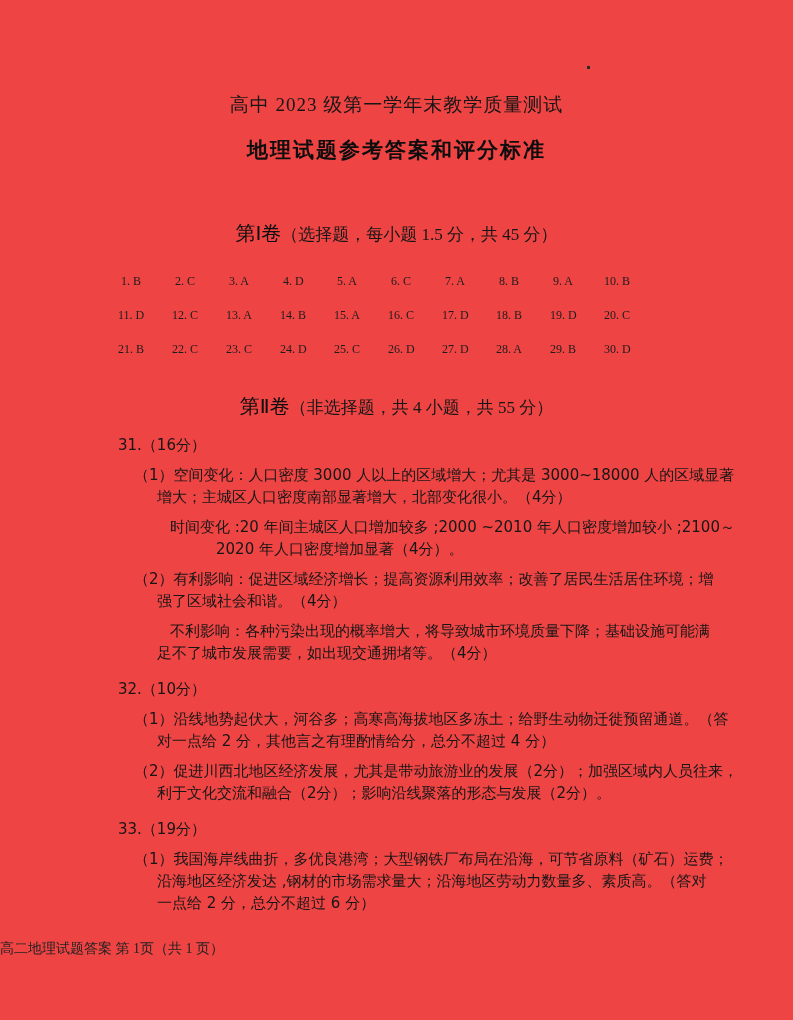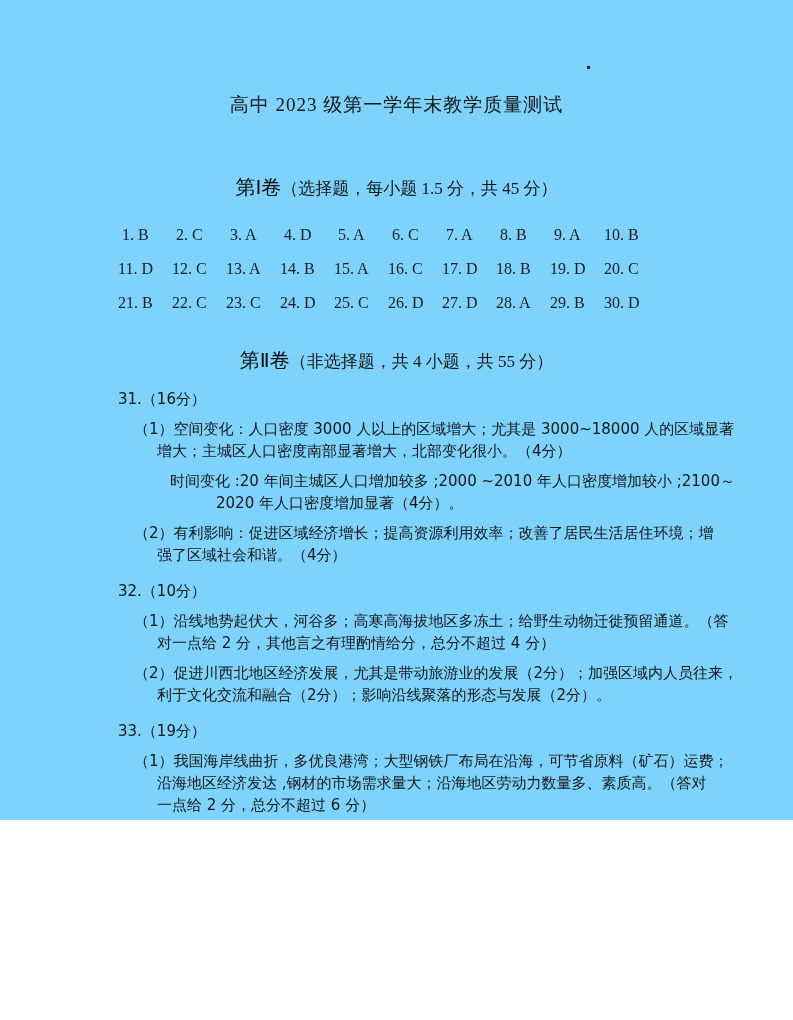--- a/index.html
+++ b/index.html
@@ -1,19 +1,19 @@
 <!DOCTYPE html>
 <html><head>
 <meta charset="utf-8">
 <style>
   html,body{margin:0;padding:0;background:#ffffff;}
   .page{
     position:relative;
-    width:793px;height:820px;
-    background:#7dd3fc;
+    width:793px;height:1020px;
+    background:#ef4444;
     color:#161616;
     overflow:hidden;
   }
   .corner-dot{
     position:absolute;left:587px;top:66px;
     width:3px;height:3px;background:#2a2a2a;
   }
   .title1{
     padding-top:92px;
     text-align:center;
@@ -42,21 +42,21 @@
     font-size:20px;
     color:#0d0d0d;
   }
   .sec-rest{
     font-family:"Liberation Serif","DejaVu Serif",serif;
     font-size:17px;
   }
   .answers{
     margin:24px 0 0 118px;
     font-family:"Liberation Serif","DejaVu Serif",serif;
-    font-size:16px;
+    font-size:12px;
     color:#1c1c1c;
   }
   .ans-row{margin-bottom:14px;height:20px;line-height:20px;}
   .ans-cell{display:inline-block;width:54px;white-space:pre;}
   .questions{
     margin-left:118px;
     width:585px;
     font-family:"DejaVu Sans","Liberation Sans",sans-serif;
     font-size:15px;
     line-height:22px;
@@ -75,40 +75,43 @@
     color:#222222;
   }
 </style>
 </head>
 <body>
 
 <div class="page">
   <span class="corner-dot"></span>
 
   <div class="title1">高中 2023 级第一学年末教学质量测试</div>
+  <div class="title2">地理试题参考答案和评分标准</div>
 
   <div class="sec-heading"><span class="sec-bold">第Ⅰ卷</span><span class="sec-rest">（选择题，每小题 1.5 分，共 45 分）</span></div>
 
   <div class="answers">
     <div class="ans-row"><span class="ans-cell"> 1. B</span><span class="ans-cell"> 2. C</span><span class="ans-cell"> 3. A</span><span class="ans-cell"> 4. D</span><span class="ans-cell"> 5. A</span><span class="ans-cell"> 6. C</span><span class="ans-cell"> 7. A</span><span class="ans-cell"> 8. B</span><span class="ans-cell"> 9. A</span><span class="ans-cell">10. B</span></div>
     <div class="ans-row"><span class="ans-cell">11. D</span><span class="ans-cell">12. C</span><span class="ans-cell">13. A</span><span class="ans-cell">14. B</span><span class="ans-cell">15. A</span><span class="ans-cell">16. C</span><span class="ans-cell">17. D</span><span class="ans-cell">18. B</span><span class="ans-cell">19. D</span><span class="ans-cell">20. C</span></div>
     <div class="ans-row"><span class="ans-cell">21. B</span><span class="ans-cell">22. C</span><span class="ans-cell">23. C</span><span class="ans-cell">24. D</span><span class="ans-cell">25. C</span><span class="ans-cell">26. D</span><span class="ans-cell">27. D</span><span class="ans-cell">28. A</span><span class="ans-cell">29. B</span><span class="ans-cell">30. D</span></div>
   </div>
 
   <div class="sec-heading s2"><span class="sec-bold">第Ⅱ卷</span><span class="sec-rest">（非选择题，共 4 小题，共 55 分）</span></div>
 
   <div class="questions">
 
     <div class="q-num">31.（16分）</div>
     <div class="part hang">（1）空间变化：人口密度 3000 人以上的区域增大；尤其是 3000~18000 人的区域显著
 增大；主城区人口密度南部显著增大，北部变化很小。（4分）</div>
     <div class="part sub-deep">时间变化 :20 年间主城区人口增加较多 ;2000 ~2010 年人口密度增加较小 ;2100～
 2020 年人口密度增加显著（4分）。</div>
     <div class="part hang">（2）有利影响：促进区域经济增长；提高资源利用效率；改善了居民生活居住环境；增
 强了区域社会和谐。（4分）</div>
+    <div class="part sub">不利影响：各种污染出现的概率增大，将导致城市环境质量下降；基础设施可能满
+足不了城市发展需要，如出现交通拥堵等。（4分）</div>
 
     <div class="q-num">32.（10分）</div>
     <div class="part hang">（1）沿线地势起伏大，河谷多；高寒高海拔地区多冻土；给野生动物迁徙预留通道。（答
 对一点给 2 分，其他言之有理酌情给分，总分不超过 4 分）</div>
     <div class="part hang">（2）促进川西北地区经济发展，尤其是带动旅游业的发展（2分）；加强区域内人员往来，
 利于文化交流和融合（2分）；影响沿线聚落的形态与发展（2分）。</div>
 
     <div class="q-num">33.（19分）</div>
     <div class="part hang">（1）我国海岸线曲折，多优良港湾；大型钢铁厂布局在沿海，可节省原料（矿石）运费；
 沿海地区经济发达 ,钢材的市场需求量大；沿海地区劳动力数量多、素质高。（答对

